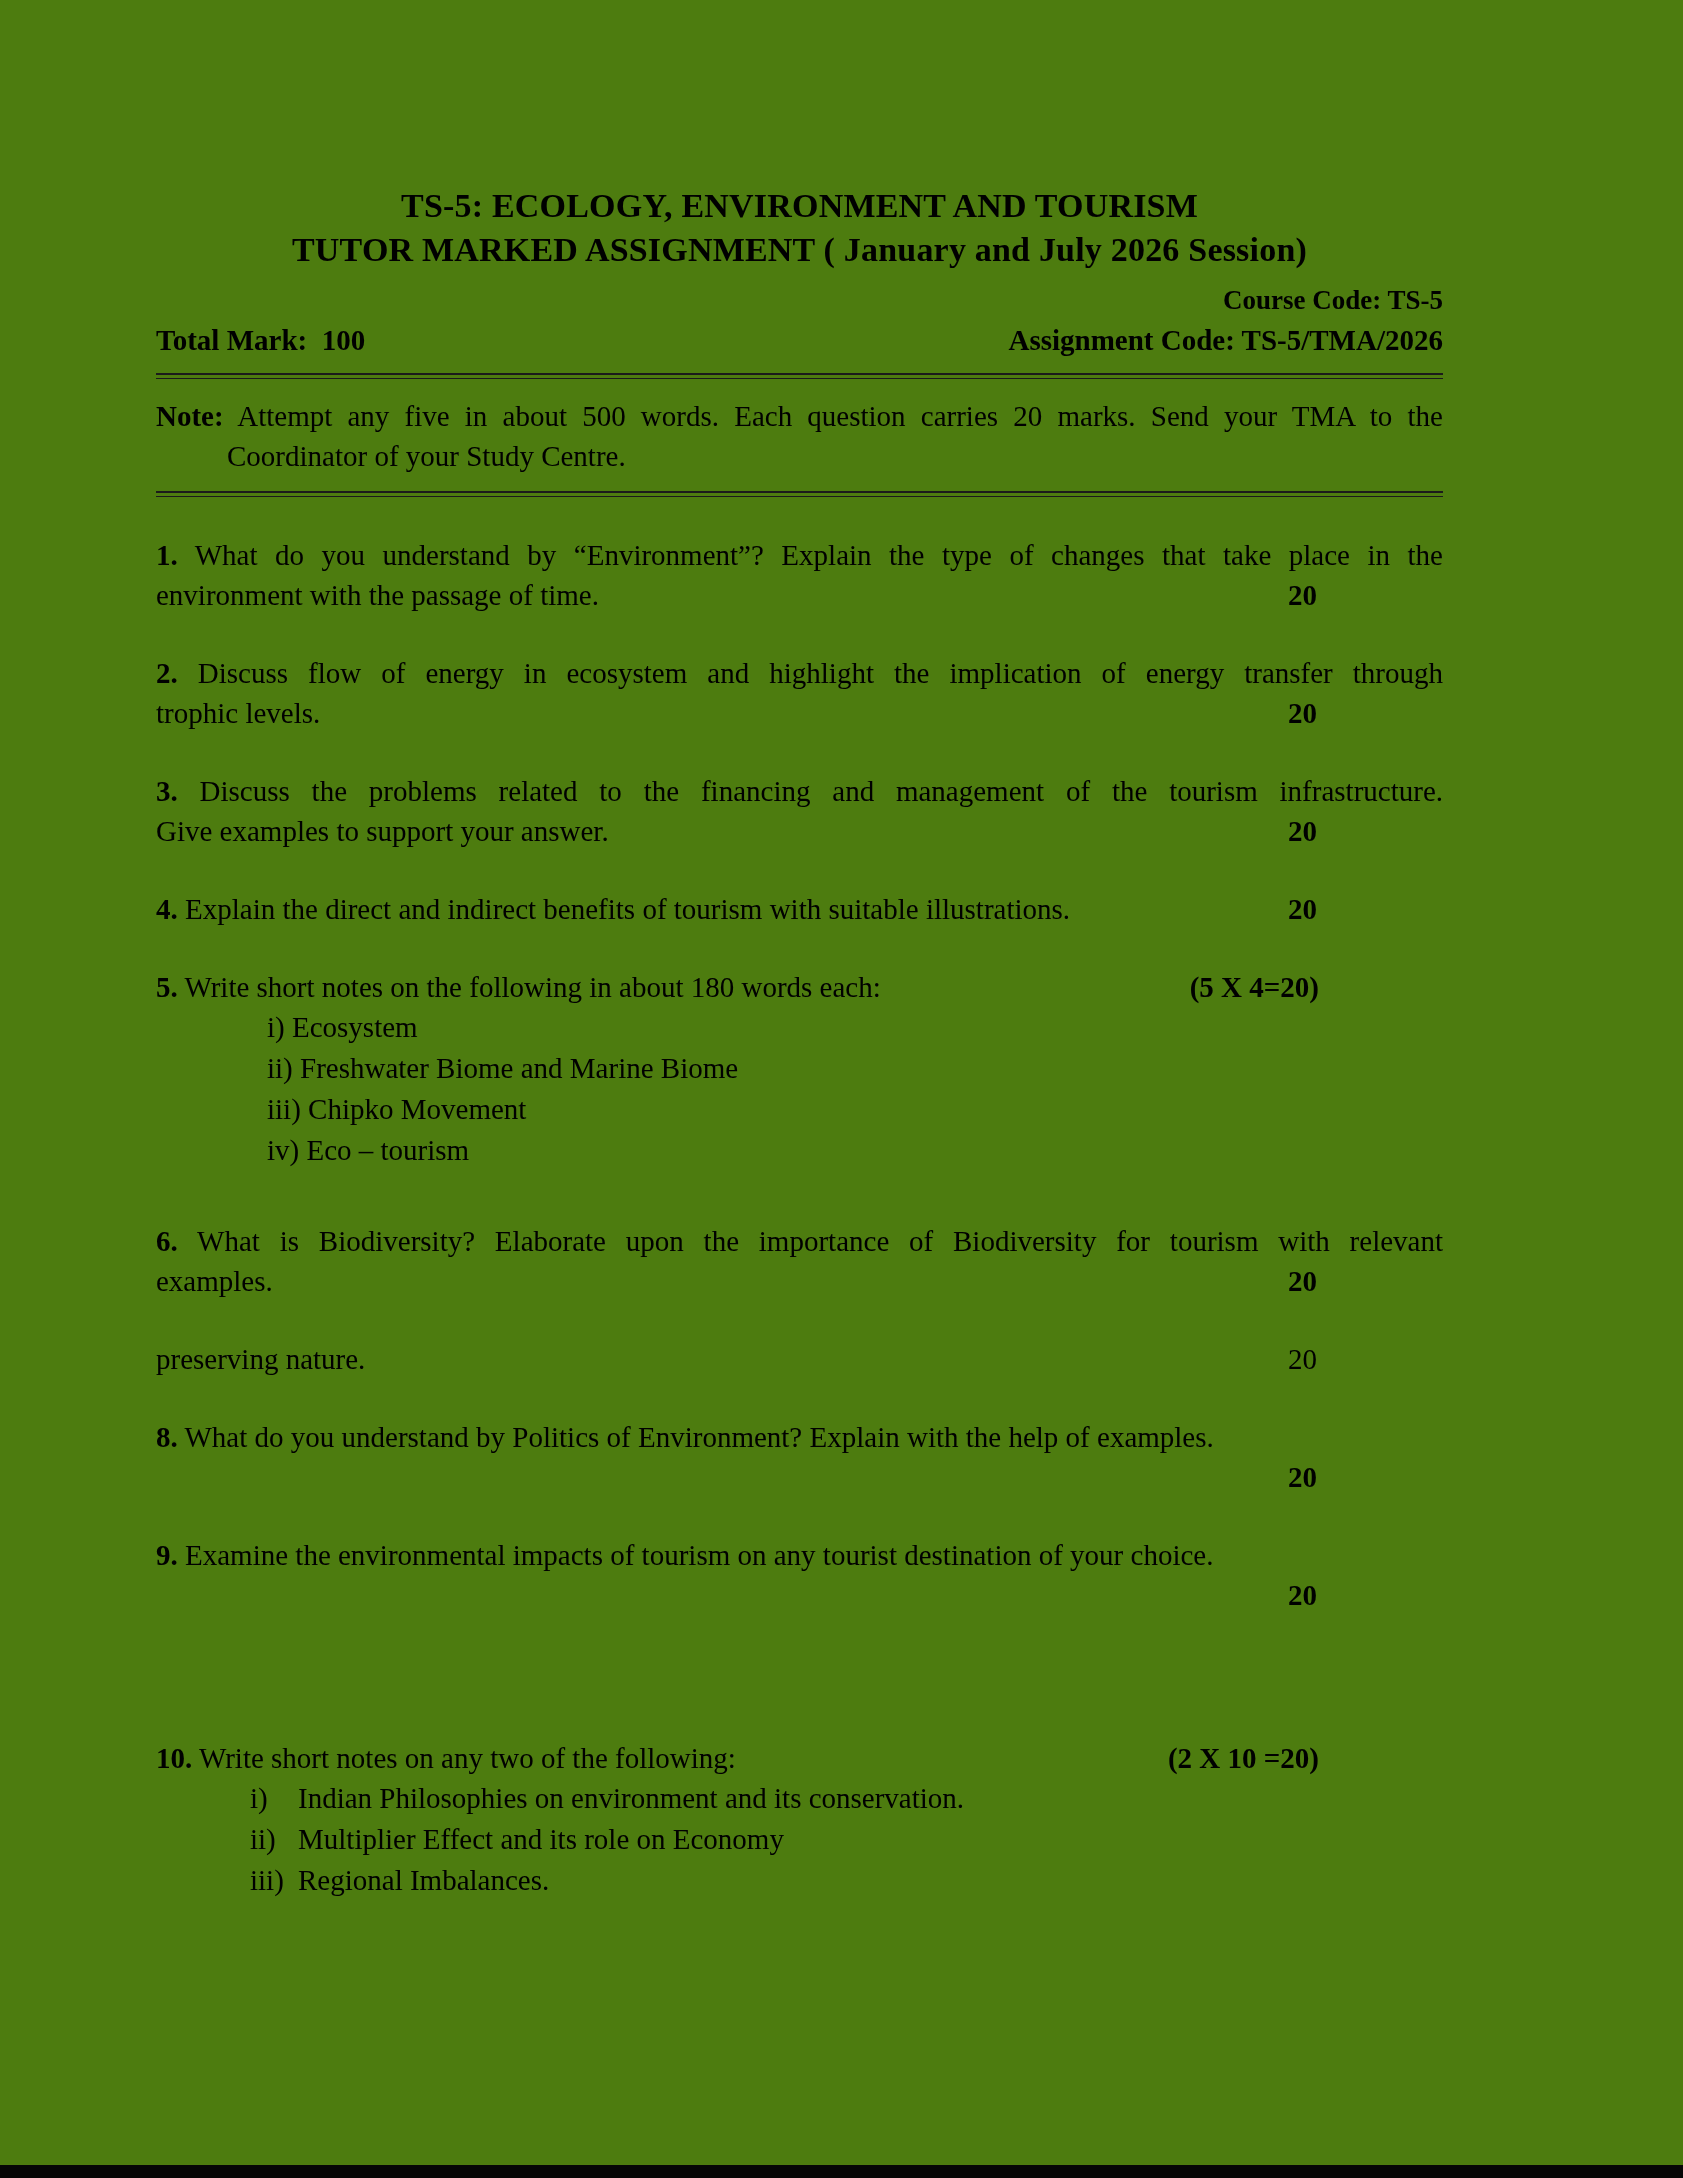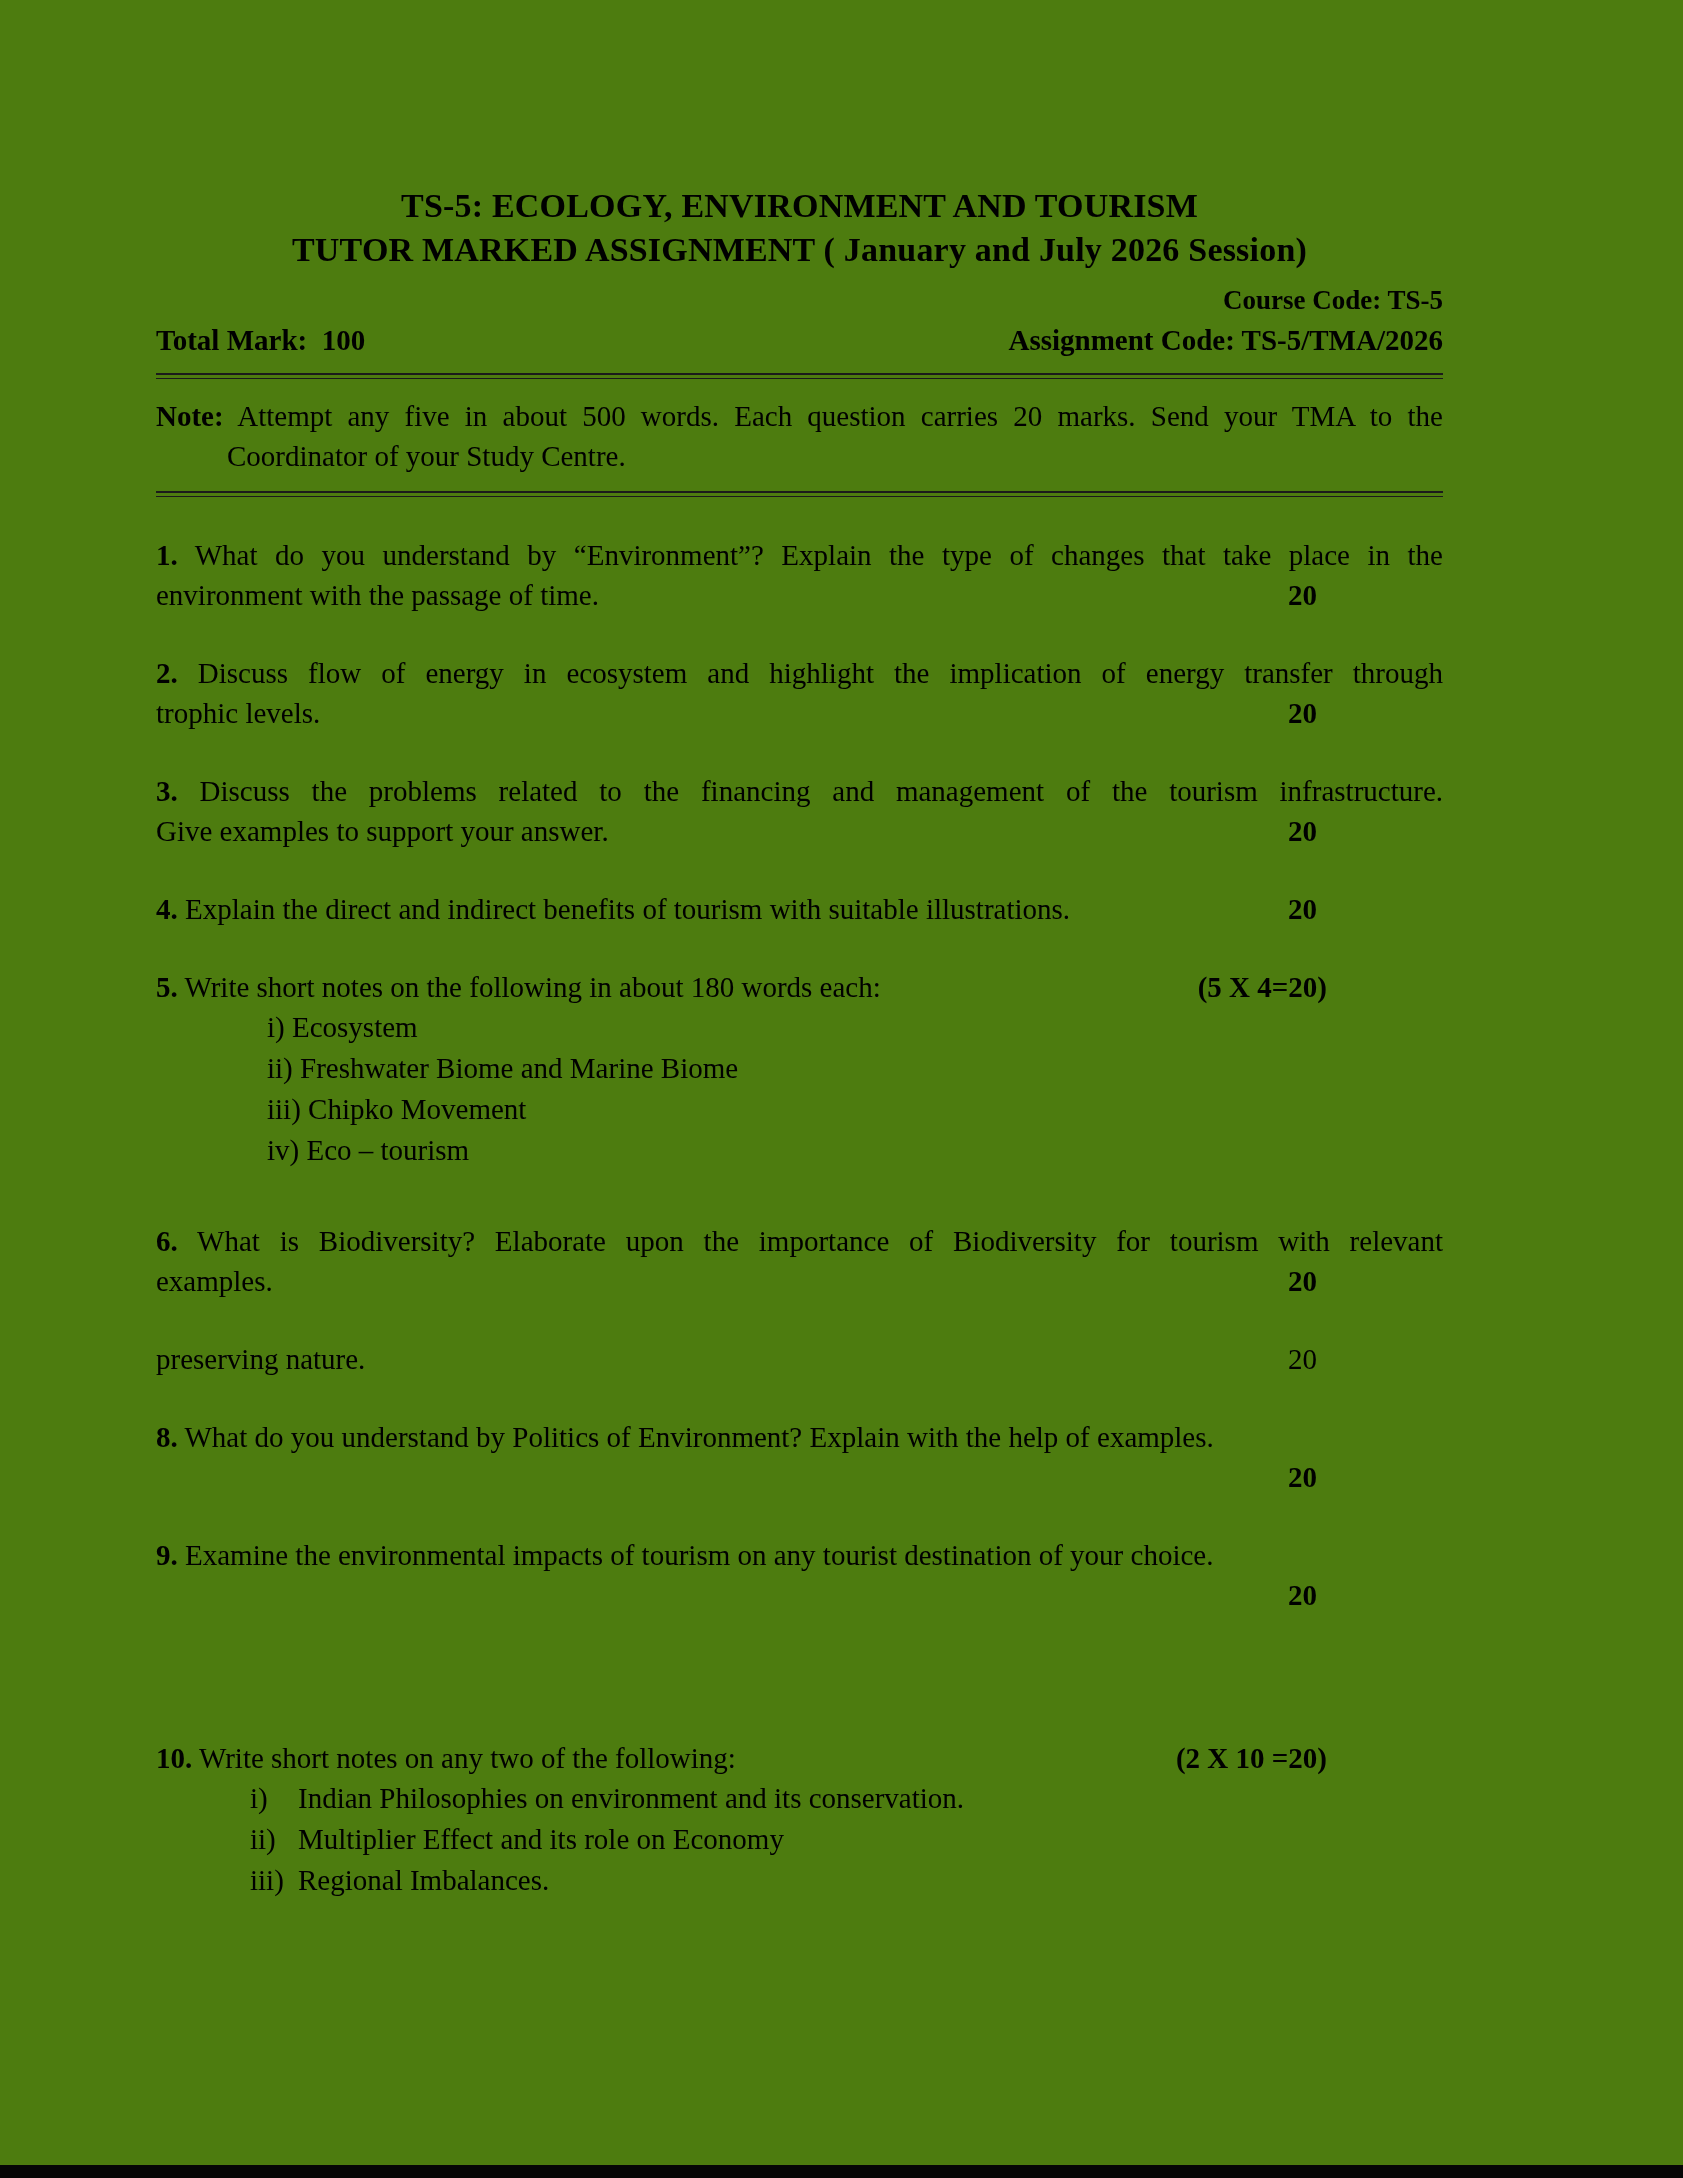--- a/index.html
+++ b/index.html
@@ -70,21 +70,21 @@
   .qhead { position: relative; }
   .marks {
     position: absolute;
     right: 126px;
     bottom: 0;
     font-weight: bold;
   }
   .marks.reg { font-weight: normal; }
   .marks-head {
     position: absolute;
-    right: 116px;
+    right: 124px;
     top: 0;
     font-weight: bold;
   }
   .marks-line {
     text-align: right;
     padding-right: 126px;
     font-weight: bold;
     line-height: 40px;
   }
   .items-a { padding-left: 111px; }

